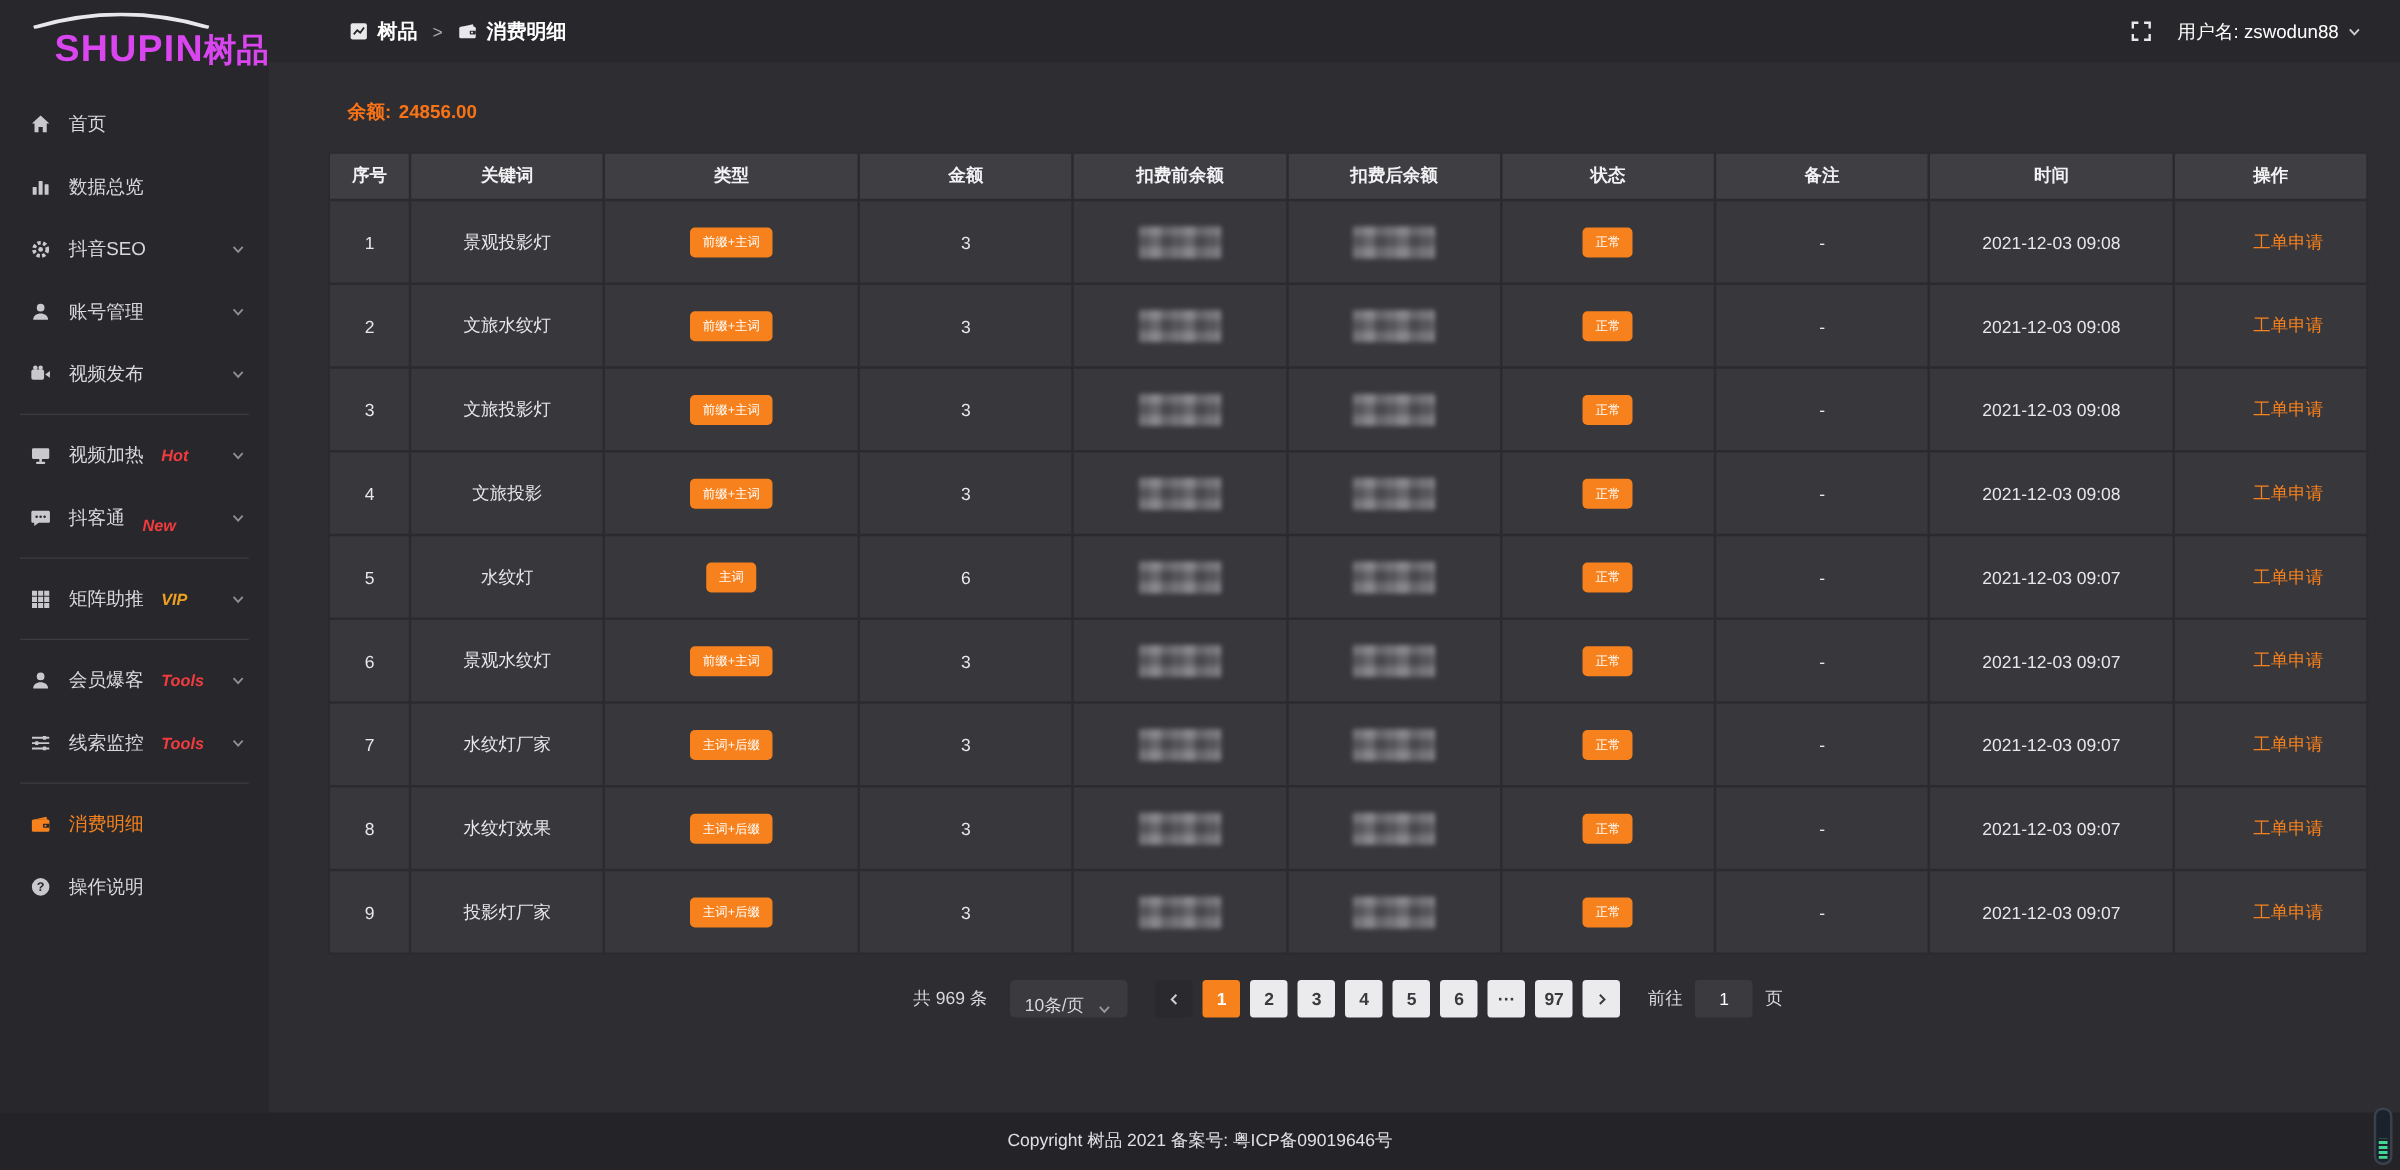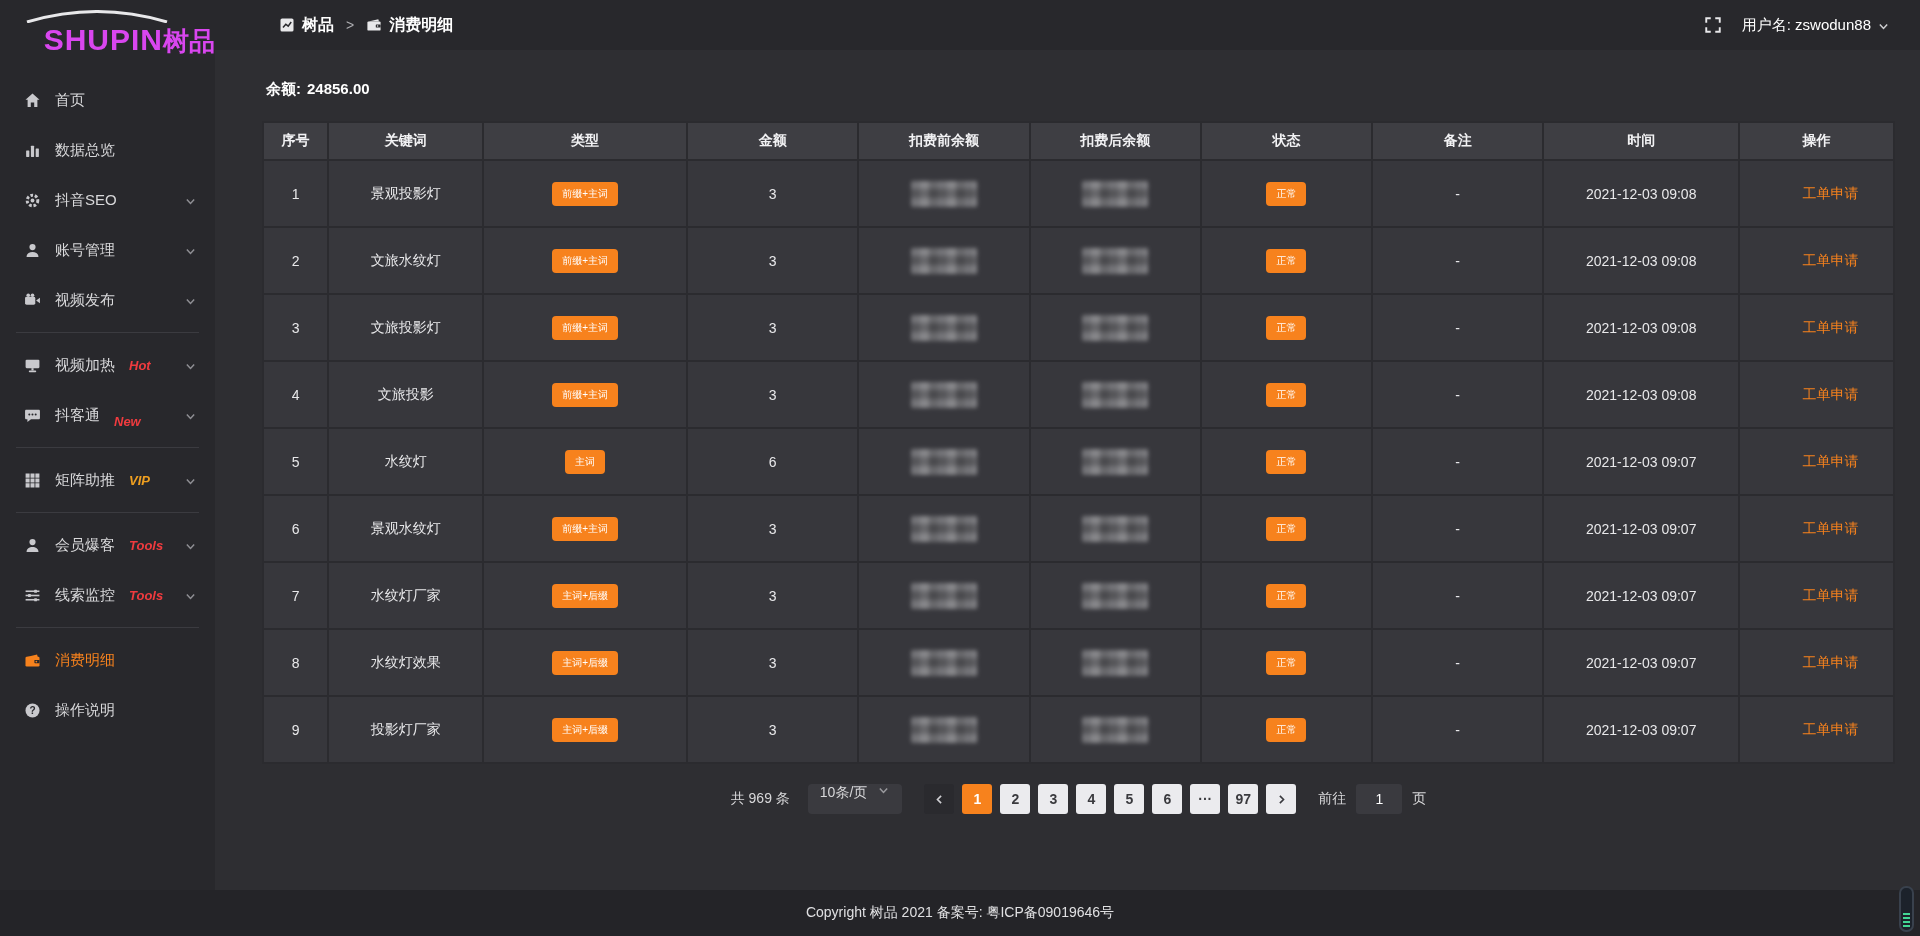--- a/index.html
+++ b/index.html
@@ -37,21 +37,21 @@
   .crumb { display:flex; align-items:center; gap:7px; cursor:pointer; }
   .crumb-icon { width:16px; height:16px; color:#e8e8ea; }
   .crumb-sep { color:#aeaeb2; font-weight:normal; font-size:14px; }
   .user-area { display:flex; align-items:flex-start; gap:20px; color:#fff; font-size:15px; }
   .fs-icon { width:18px; height:18px; color:#e8e8ea; cursor:pointer; }
   .user-menu { display:flex; align-items:center; gap:6px; cursor:pointer; }
   .caret { width:13px; height:13px; color:#cfcfd2; }
 
   
   .main { padding:0 25px 0 47px; }
-  .balance { margin:30px 4px 22px; font-size:15px; font-weight:bold; color:#ffffff; }
+  .balance { margin:30px 16px 22px; font-size:15px; font-weight:bold; color:#f97316; }
   .balance .val { margin-left:6px; }
 
   table { width:100%; border-collapse:collapse; background:#37373c; table-layout:fixed; }
   th { background:#3e3e43; height:38px; font-size:14px; font-weight:600; color:#f2f2f4;
     border:2px solid #2b2b2f; text-align:center; }
   td { height:67px; text-align:center; font-size:14px; color:#e8e8ea;
     border:2px solid #2b2b2f; }
   .tag { display:inline-block; background:#f7821d; color:#fff; font-size:10px;
     padding:5px 10px; border-radius:4px; }
   .action-link { color:#f7821d; cursor:pointer; text-decoration:none;margin-left:28px; }
@@ -60,21 +60,21 @@
     background:
       repeating-linear-gradient(0deg, rgba(255,255,255,.14) 0 9px, rgba(0,0,0,.16) 9px 18px),
       repeating-linear-gradient(90deg, #707074 0 9px, #8a8a8e 9px 18px, #5e5e62 18px 27px);
   }
 
   
   .pager { display:flex; align-items:center; justify-content:center; margin-top:20px;
     gap:8px; font-size:14px; color:#d8d8da; }
   .ptotal { margin-right:10px; }
   .psize { background:#3a3a3f; border-radius:4px; height:30px; padding:0 12px;
-    display:flex; align-items:flex-start; gap:10px; cursor:pointer; margin-right:14px; }
+    display:flex; align-items:flex-end; gap:10px; cursor:pointer; margin-right:14px; }
   .psize .caret { color:#9a9a9e; }
   .pbtn { min-width:30px; height:30px; padding:0 4px; border-radius:3px; background:#ebebee;
     color:#3a3a3e; display:flex; align-items:center; justify-content:center;
     font-size:14px; font-weight:600; cursor:pointer; }
   .pbtn .chev-s { width:13px; height:13px; }
   .pbtn.prev { background:#2a2a2e; color:#cfcfd2; }
   .pbtn.active { background:#f7821d; color:#fff; }
   .goto { display:flex; align-items:center; gap:10px; margin-left:14px; }
   .goto input { width:46px; height:30px; background:#3a3a3f; border:none; color:#fff;
     text-align:center; border-radius:3px; font-size:14px; font-family:inherit; }

